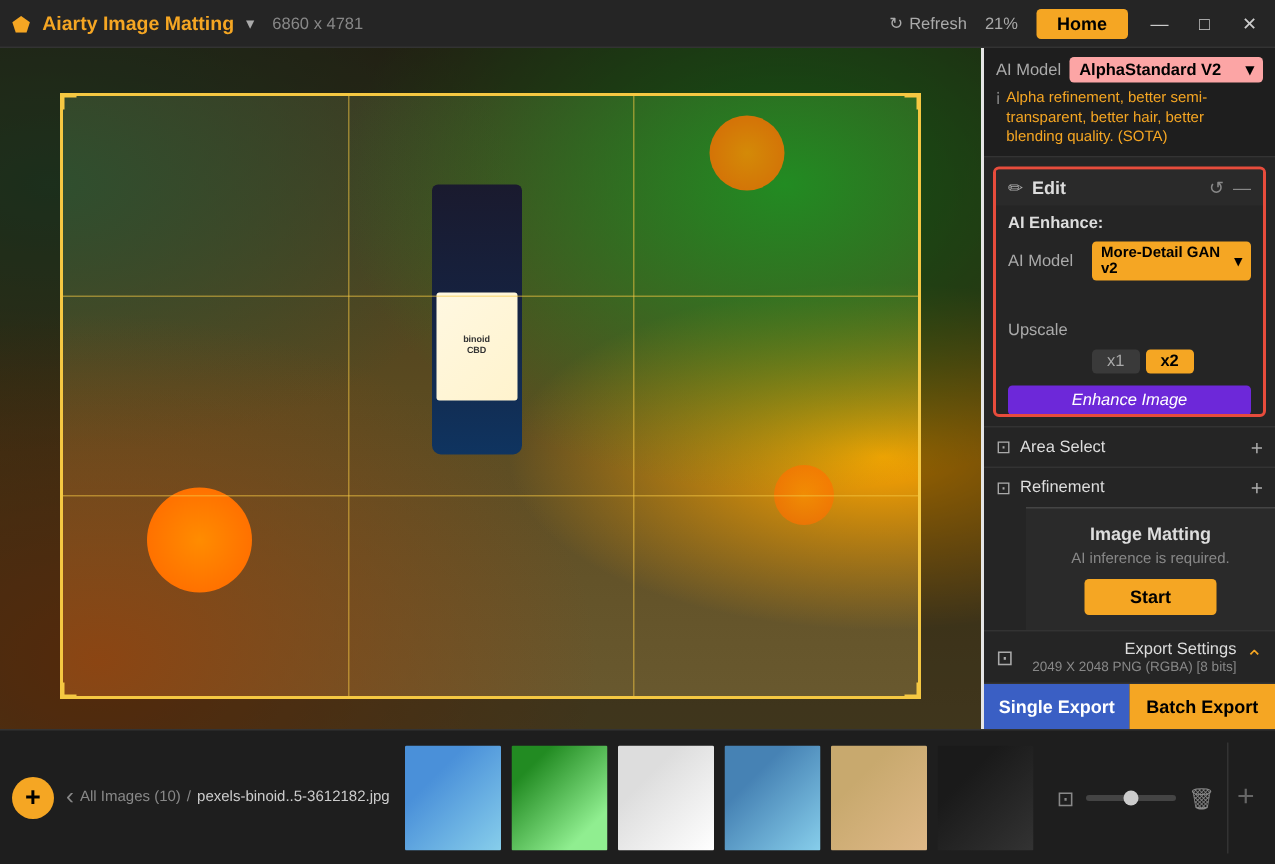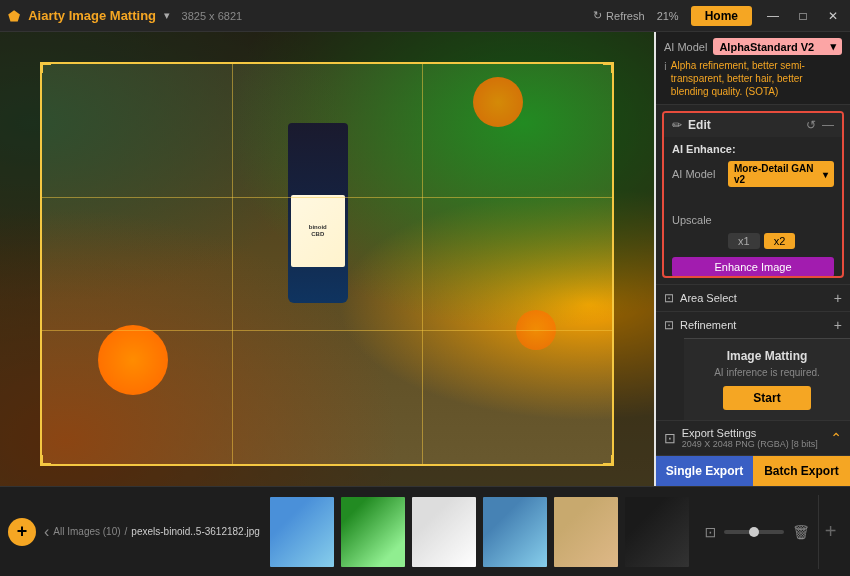--- a/index.html
+++ b/index.html
@@ -133,23 +133,23 @@
     .subsection-row { display: flex; align-items: center; gap: 6px; margin-bottom: 4px; }
     .sub-label { color: #aaa; font-size: 11px; width: 50px; }
     .model-dropdown {
       flex: 1; background: #f5a623; color: #000; border: none; border-radius: 3px; padding: 2px 6px; font-size: 10px; font-weight: bold; cursor: pointer; display: flex; align-items: center; justify-content: space-between;
     }
     .upscale-options { display: flex; gap: 4px; }
     .upscale-btn {
       padding: 2px 10px; border-radius: 3px; font-size: 11px; cursor: pointer; border: none; margin-top: 42px;
     }
     .upscale-btn.inactive { background: #3a3a3a; color: #aaa; }
-    .upscale-btn.active { background: #f5a623; color: #000; font-weight: normal; }
+    .upscale-btn.active { background: #f5a623; color: #000; font-weight: bold; }
     .enhance-btn {
-      width: 100%; background: #a21caf; color: #fff; border: none; border-radius: 3px; padding: 4px; font-size: 11px; cursor: pointer; margin-top: 4px;
+      width: 100%; background: #6d28d9; color: #fff; border: none; border-radius: 3px; padding: 4px; font-size: 11px; cursor: pointer; margin-top: 4px; font-style: italic;
     }
 
     
     .rotate-row { display: flex; align-items: center; gap: 6px; }
     .rotate-label { color: #aaa; font-size: 11px; width: 50px; }
     .rotate-icons { display: flex; gap: 4px; }
     .rotate-icon-btn {
       width: 26px; height: 22px; background: #3a3a3a; border-radius: 3px; display: flex; align-items: center; justify-content: center; cursor: pointer; font-size: 12px; color: #ccc;
     }
     .rotate-icon-btn.active { background: #555; }
@@ -171,21 +171,21 @@
     .matting-desc { color: #888; font-size: 10px; margin-bottom: 8px; }
     .start-btn {
       background: #f5a623; color: #000; border: none; border-radius: 3px; padding: 5px 30px; font-size: 12px; font-weight: bold; cursor: pointer;
     }
 
     
     .export-settings {
       padding: 6px 8px; border-top: 1px solid #333; display: flex; align-items: center; gap: 6px;
     }
     .export-icon { font-size: 14px; color: #aaa; }
-    .export-text { flex: 1; }
+    .export-text { flex: 1; text-align: right; }
     .export-title { color: #ddd; font-size: 11px; }
     .export-meta { color: #888; font-size: 9px; }
     .export-expand { color: #f5a623; font-size: 14px; cursor: pointer; }
 
     
     .export-btns {
       display: flex; border-top: 1px solid #333;
     }
     .single-export-btn {
       flex: 1; background: #3a5fc4; color: #fff; border: none; padding: 8px 4px; font-size: 12px; cursor: pointer; font-weight: bold;
@@ -203,21 +203,21 @@
     .thumb-6 { background: linear-gradient(135deg, #1a1a1a 30%, #333 100%); }
     .thumb-7 { background: linear-gradient(135deg, #333 20%, #666 100%); }
   </style>
 </head>
 <body>
 
 <div class="titlebar">
   <span style="color:#f5a623; font-size:14px;">⬟</span>
   <span class="titlebar-logo">Aiarty Image Matting</span>
   <span class="titlebar-dropdown">▾</span>
-  <span class="titlebar-dims">3825 x 6821</span>
+  <span class="titlebar-dims">6860 x 4781</span>
   <div class="titlebar-spacer"></div>
   <div class="titlebar-controls">
 
     <span class="refresh-btn">
       <span>↻</span>
       <span>Refresh</span>
     </span>
     <span class="zoom-info">21%</span>
 
     <div class="nav-btn home">Home</div>

